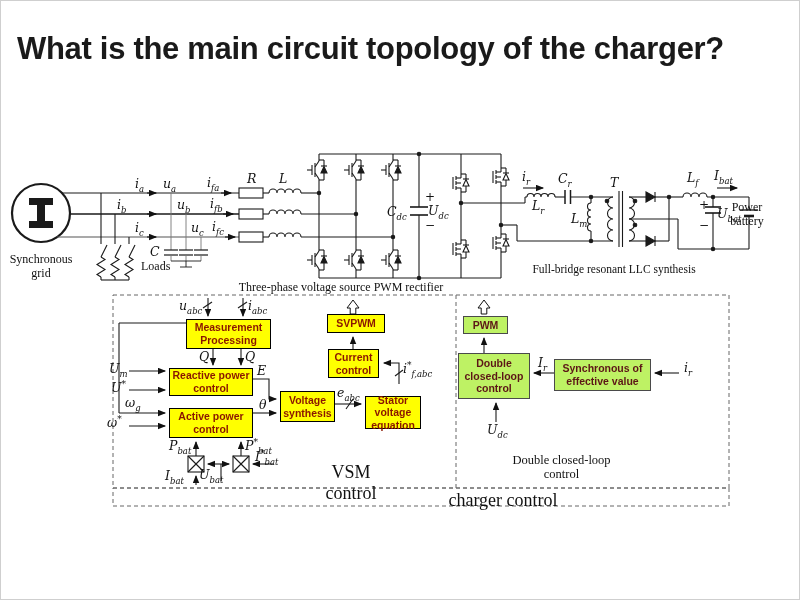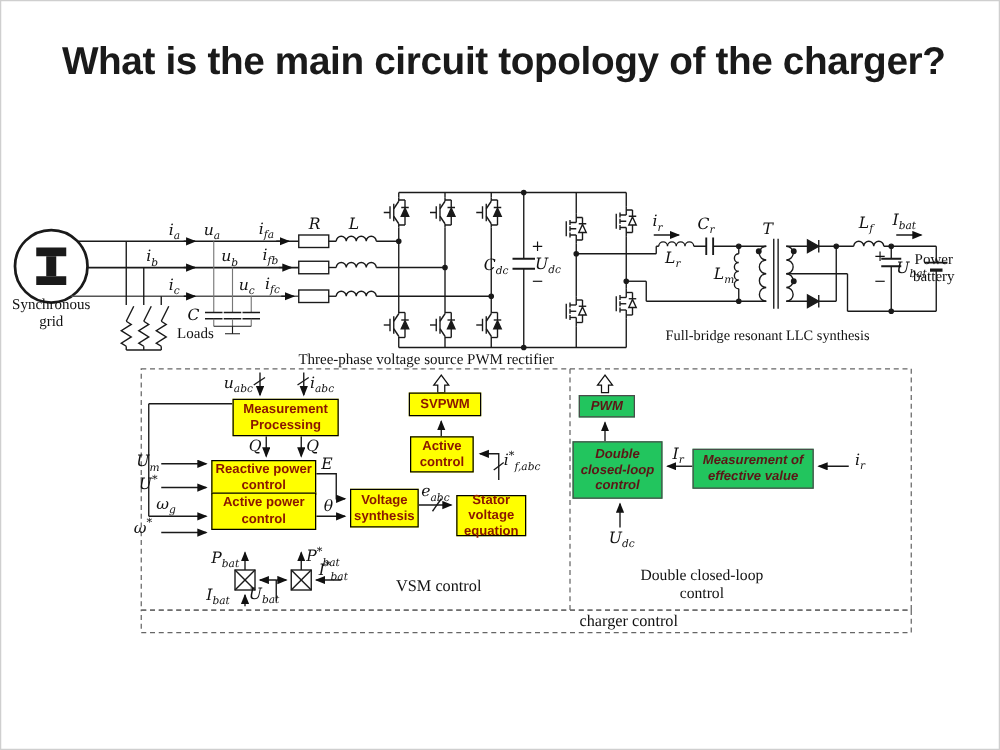--- a/index.html
+++ b/index.html
@@ -3,40 +3,40 @@
 <meta charset="utf-8">
 <style>
   html,body{margin:0;padding:0;}
   body{
     width:800px;height:600px;position:relative;background:#ffffff;
     font-family:"Liberation Sans",sans-serif;overflow:hidden;
     box-sizing:border-box;border:1px solid #cfcfcf;
   }
   .title{
     position:absolute;left:16px;top:30px;width:772px;
-    font:bold 31px "Liberation Sans",sans-serif;color:#1a1a1a;letter-spacing:-0.3px;text-align:center;
+    font:bold 31px "Liberation Sans",sans-serif;color:#1a1a1a;letter-spacing:-0.3px;
   }
   svg{position:absolute;left:0;top:0;}
   .m{
     position:absolute;font:italic 12.5px "DejaVu Serif",serif;color:#111;
     white-space:nowrap;line-height:1.1;
   }
   .m sub{font-size:8.5px;font-style:italic;}
   .m sup{font-size:9px;}
   .cap{
     position:absolute;font:12px "Liberation Serif",serif;color:#111;
     text-align:center;line-height:1.15;
   }
   .blk{
     position:absolute;display:flex;align-items:center;justify-content:center;
     text-align:center;background:#ffff00;border:1.3px solid #000;
     font:bold 10.5px "Liberation Sans",sans-serif;color:#8a1600;
     line-height:1.2;box-sizing:border-box;padding:1px 2px;
   }
-  .blk.pink{background:#22c55e;border-color:#4a4a4a;color:#5c1616;font-style:italic;}
+  .blk.pink{background:#bef264;border-color:#4a4a4a;color:#5c1616;}
 </style>
 </head>
 <body>
 
 <div class="title">What is the main circuit topology of the charger?</div>
 
 <svg width="800" height="600" viewBox="0 0 800 600">
   <defs>
     <marker id="ah" markerWidth="9" markerHeight="8" refX="6.5" refY="3" orient="auto">
       <path d="M0,0 L7.5,3 L0,6 z" fill="#111"></path>
@@ -325,36 +325,36 @@
 <span class="m" style="left:531px;top:198px">L<sub>r</sub></span>
 <span class="m" style="left:557px;top:171px">C<sub>r</sub></span>
 <span class="m" style="left:570px;top:211px">L<sub>m</sub></span>
 <span class="m" style="left:609px;top:175px">T</span>
 <span class="m" style="left:686px;top:170px">L<sub>f</sub></span>
 <span class="m" style="left:713px;top:168px">I<sub>bat</sub></span>
 <span class="m" style="left:698px;top:198px;font-size:12px">+</span>
 <span class="m" style="left:716px;top:206px">U<sub>bat</sub></span>
 <span class="m" style="left:698px;top:218px;font-size:12px">−</span>
 
-<div class="cap" style="left:2px;top:236px;width:76px">Synchronous grid</div>
-<div class="cap" style="left:130px;top:259px;width:40px;text-align:right">Loads</div>
+<div class="cap" style="left:2px;top:252px;width:76px">Synchronous grid</div>
+<div class="cap" style="left:140px;top:259px;width:40px;text-align:left">Loads</div>
 <div class="cap" style="left:222px;top:280px;width:236px;font-size:12px">Three-phase voltage source PWM rectifier</div>
 <div class="cap" style="left:512px;top:262px;width:202px;font-size:11.5px">Full-bridge resonant LLC synthesis</div>
 <div class="cap" style="left:724px;top:200px;width:44px;font-size:12px">Power battery</div>
 
 <div class="blk" style="left:185px;top:318px;width:85px;height:30px">Measurement Processing</div>
 <div class="blk" style="left:168px;top:367px;width:84px;height:28px">Reactive power control</div>
-<div class="blk" style="left:168px;top:393px;width:84px;height:30px">Active power control</div>
+<div class="blk" style="left:168px;top:407px;width:84px;height:30px">Active power control</div>
 <div class="blk" style="left:279px;top:390px;width:55px;height:31px">Voltage synthesis</div>
 <div class="blk" style="left:364px;top:395px;width:56px;height:33px">Stator voltage equation</div>
-<div class="blk" style="left:327px;top:348px;width:51px;height:29px">Active control</div>
+<div class="blk" style="left:327px;top:348px;width:51px;height:29px">Current control</div>
 <div class="blk" style="left:326px;top:313px;width:58px;height:19px">SVPWM</div>
 <div class="blk pink" style="left:462px;top:315px;width:45px;height:18px">PWM</div>
 <div class="blk pink" style="left:457px;top:352px;width:72px;height:46px">Double closed-loop control</div>
-<div class="blk pink" style="left:553px;top:358px;width:97px;height:32px">Measurement of effective value</div>
+<div class="blk pink" style="left:553px;top:358px;width:97px;height:32px">Synchronous of effective value</div>
 
 <span class="m" style="left:178px;top:298px">u<sub>abc</sub></span>
 <span class="m" style="left:247px;top:298px">i<sub>abc</sub></span>
 <span class="m" style="left:198px;top:349px">Q</span>
 <span class="m" style="left:244px;top:349px">Q</span>
 <span class="m" style="left:108px;top:361px">U<sub>m</sub></span>
 <span class="m" style="left:110px;top:379px">U<sup>*</sup></span>
 <span class="m" style="left:124px;top:395px">ω<sub>g</sub></span>
 <span class="m" style="left:106px;top:414px">ω<sup>*</sup></span>
 <span class="m" style="left:256px;top:363px">E</span>
@@ -363,15 +363,15 @@
 <span class="m" style="left:402px;top:360px">i<sup>*</sup><sub>f,abc</sub></span>
 <span class="m" style="left:168px;top:438px">P<sub>bat</sub></span>
 <span class="m" style="left:244px;top:437px">P<sup>*</sup><sub>bat</sub></span>
 <span class="m" style="left:164px;top:468px">I<sub>bat</sub></span>
 <span class="m" style="left:198px;top:467px">U<sub>bat</sub></span>
 <span class="m" style="left:254px;top:448px">I<sup>*</sup><sub>bat</sub></span>
 <span class="m" style="left:537px;top:355px">I<sub>r</sub></span>
 <span class="m" style="left:683px;top:360px">i<sub>r</sub></span>
 <span class="m" style="left:486px;top:422px">U<sub>dc</sub></span>
 
-<div class="cap" style="left:305px;top:461px;width:90px;font-size:13px">VSM control</div>
+<div class="cap" style="left:305px;top:461px;width:90px;font-size:18px">VSM control</div>
 <div class="cap" style="left:498px;top:452px;width:125px;font-size:12.5px">Double closed-loop control</div>
-<div class="cap" style="left:422px;top:489px;width:160px;font-size:13px">charger control</div>
+<div class="cap" style="left:422px;top:489px;width:160px;font-size:18px">charger control</div>
 
 </body></html>

